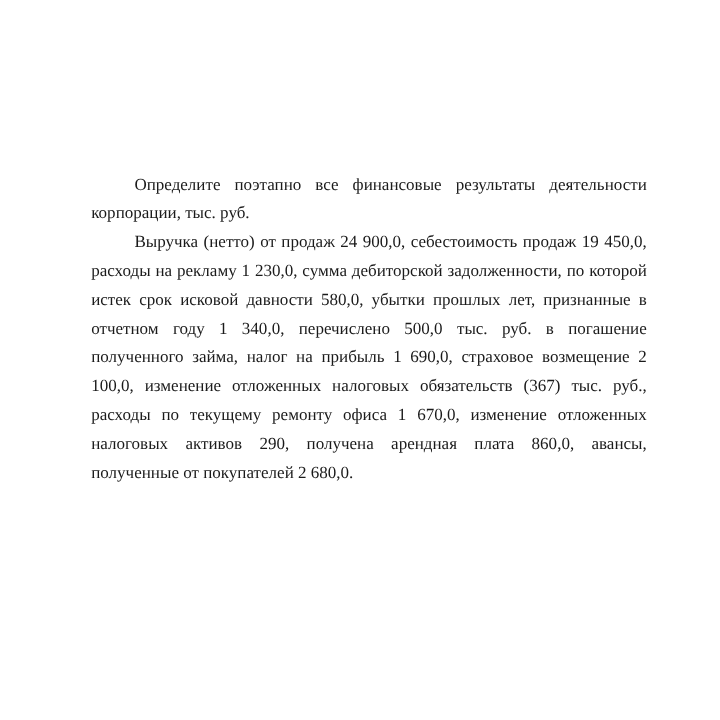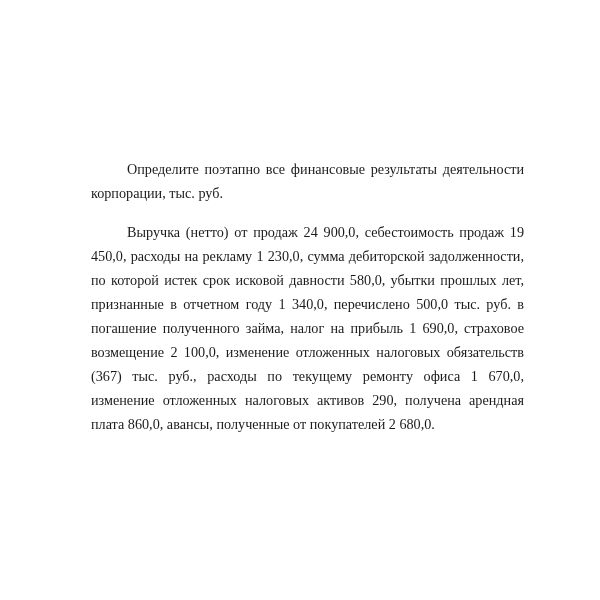--- a/index.html
+++ b/index.html
@@ -17,21 +17,21 @@
       position: absolute;
       left: 76px;
       top: 142px;
       width: 463px;
       font-family: "Liberation Serif", "DejaVu Serif", serif;
       font-size: 14.2px;
       line-height: 24px;
       color: #1a1a1a;
     }
     .para {
-      margin: 15px;
+      margin: 0;
       text-indent: 36px;
       text-align: justify;
       text-align-last: left;
     }
   </style>
 </head>
 <body>
 
 <div class="page">
   <p class="para">Определите поэтапно все финансовые результаты деятельности корпорации, тыс. руб.</p>

